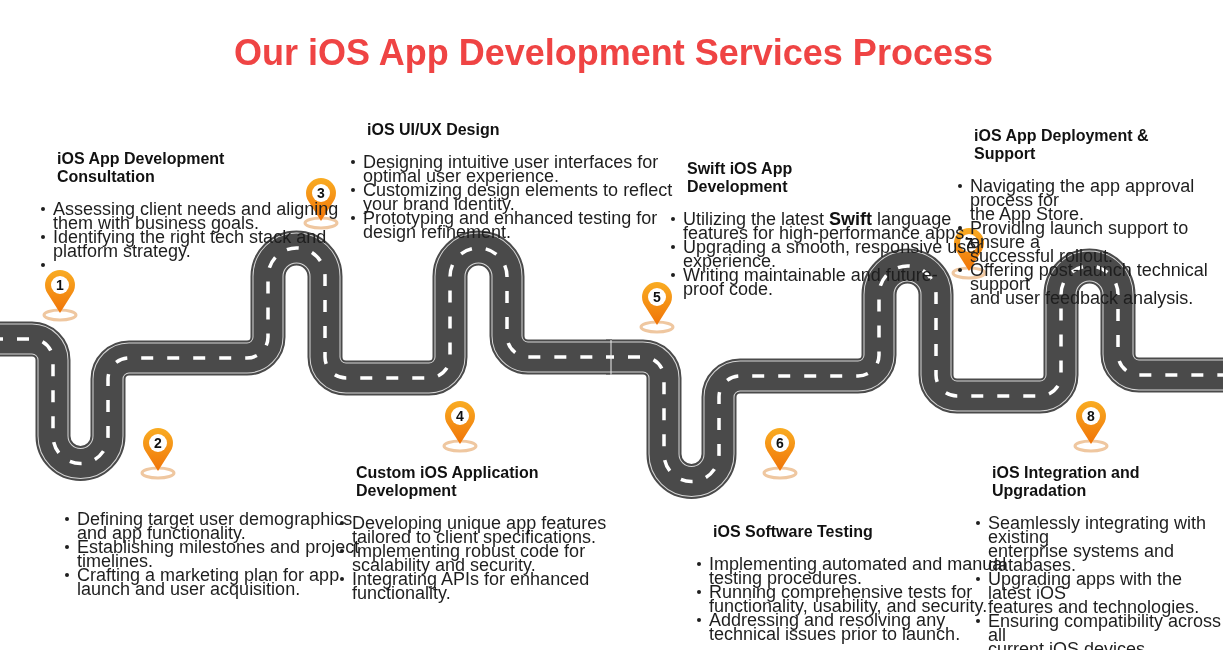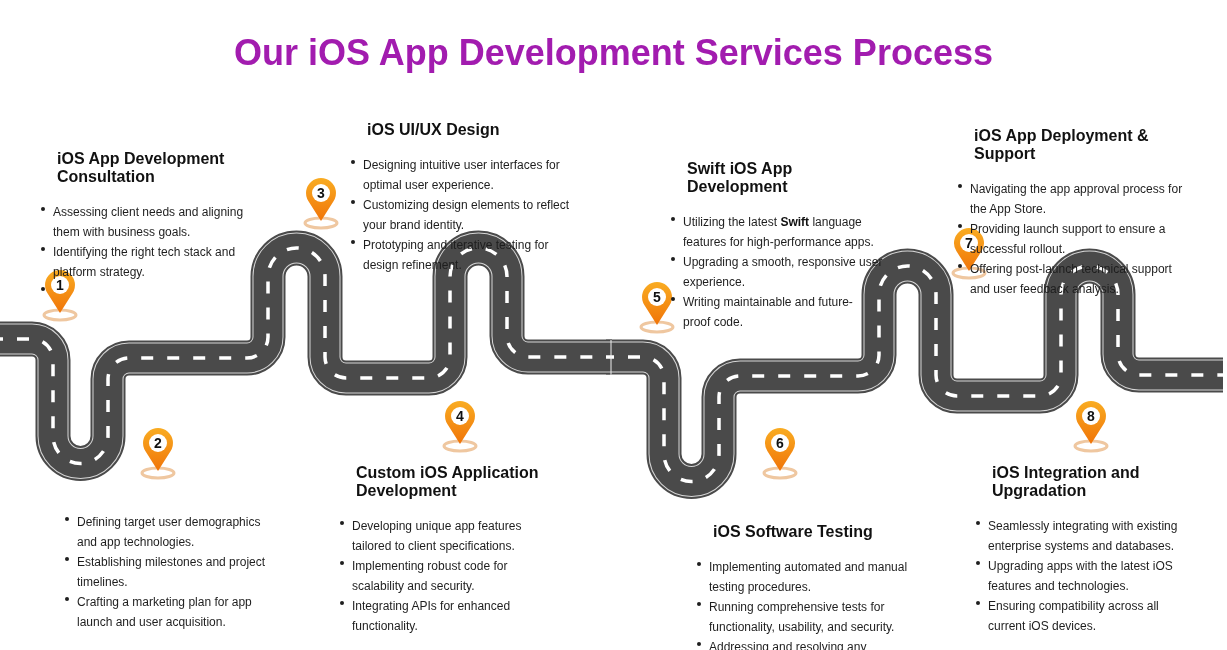--- a/index.html
+++ b/index.html
@@ -1,33 +1,33 @@
 <!DOCTYPE html>
 <html><head>
 <meta charset="utf-8">
 <style>
   html, body { margin: 0; padding: 0; background: #ffffff; }
   body { width: 1227px; height: 650px; position: relative; overflow: hidden; }
   .title {
     position: absolute; left: 0; top: 31px; width: 1227px; text-align: center;
     font-family: "Liberation Sans", sans-serif; font-weight: bold; font-size: 36px; line-height: 44px;
-    color: #a21caf; margin: 0;
+    color: #ef4444; margin: 0;
   }
   .road-svg { position: absolute; left: 0; top: 0; }
   .block { position: absolute; font-family: "Liberation Sans", sans-serif; }
   .block h2 {
     margin: 16px; font-family: "Liberation Sans", sans-serif; font-weight: bold;
     font-size: 16px; line-height: 18px; color: #111111; white-space: pre-line;
   }
   .block ul { list-style: none; margin: 11px 0 0 0; padding: 0; }
   .block.g8 ul { margin-top: 0; }
   .block.g7 ul { margin-top: 7px; }
   .block li {
     position: relative; padding-left: 12px;
-    font-size: 12px; line-height: 20px; color: #1e1e1e;
+    font-size: 18px; line-height: 14px; color: #1e1e1e;
   }
   .block li .dot {
     position: absolute; left: 0px; top: 5px; width: 4px; height: 4px;
     border-radius: 50%; background: #1e1e1e;
   }
   .block li .txt { white-space: pre-line; }
   .block li b { font-weight: bold; color: #111; }
 </style>
 </head>
 <body>
@@ -122,36 +122,36 @@
 them with business goals.</span></li>
     <li><span class="dot"></span><span class="txt">Identifying the right tech stack and
 platform strategy.</span></li>
     <li><span class="dot"></span></li>
   </ul>
 </div>
 
 <div class="block" style="left:65px; top:501px;">
   <ul>
     <li><span class="dot"></span><span class="txt">Defining target user demographics
-and app technologies.</span></li>
+and app functionality.</span></li>
     <li><span class="dot"></span><span class="txt">Establishing milestones and project
 timelines.</span></li>
     <li><span class="dot"></span><span class="txt">Crafting a marketing plan for app
 launch and user acquisition.</span></li>
   </ul>
 </div>
 
 <div class="block" style="left:351px; top:105px;">
   <h2>iOS UI/UX Design</h2>
   <ul>
     <li><span class="dot"></span><span class="txt">Designing intuitive user interfaces for
 optimal user experience.</span></li>
     <li><span class="dot"></span><span class="txt">Customizing design elements to reflect
 your brand identity.</span></li>
-    <li><span class="dot"></span><span class="txt">Prototyping and iterative testing for
+    <li><span class="dot"></span><span class="txt">Prototyping and enhanced testing for
 design refinement.</span></li>
   </ul>
 </div>
 
 <div class="block g8" style="left:340px; top:448px;">
   <h2>Custom iOS Application
 Development</h2>
   <ul>
     <li><span class="dot"></span><span class="txt">Developing unique app features
 tailored to client specifications.</span></li>

